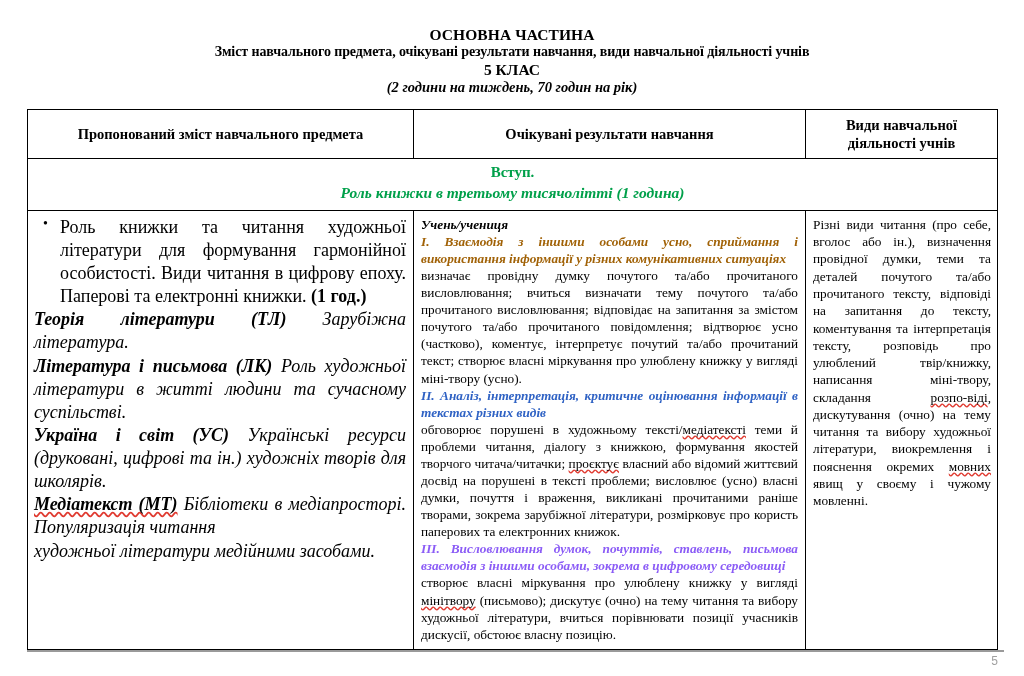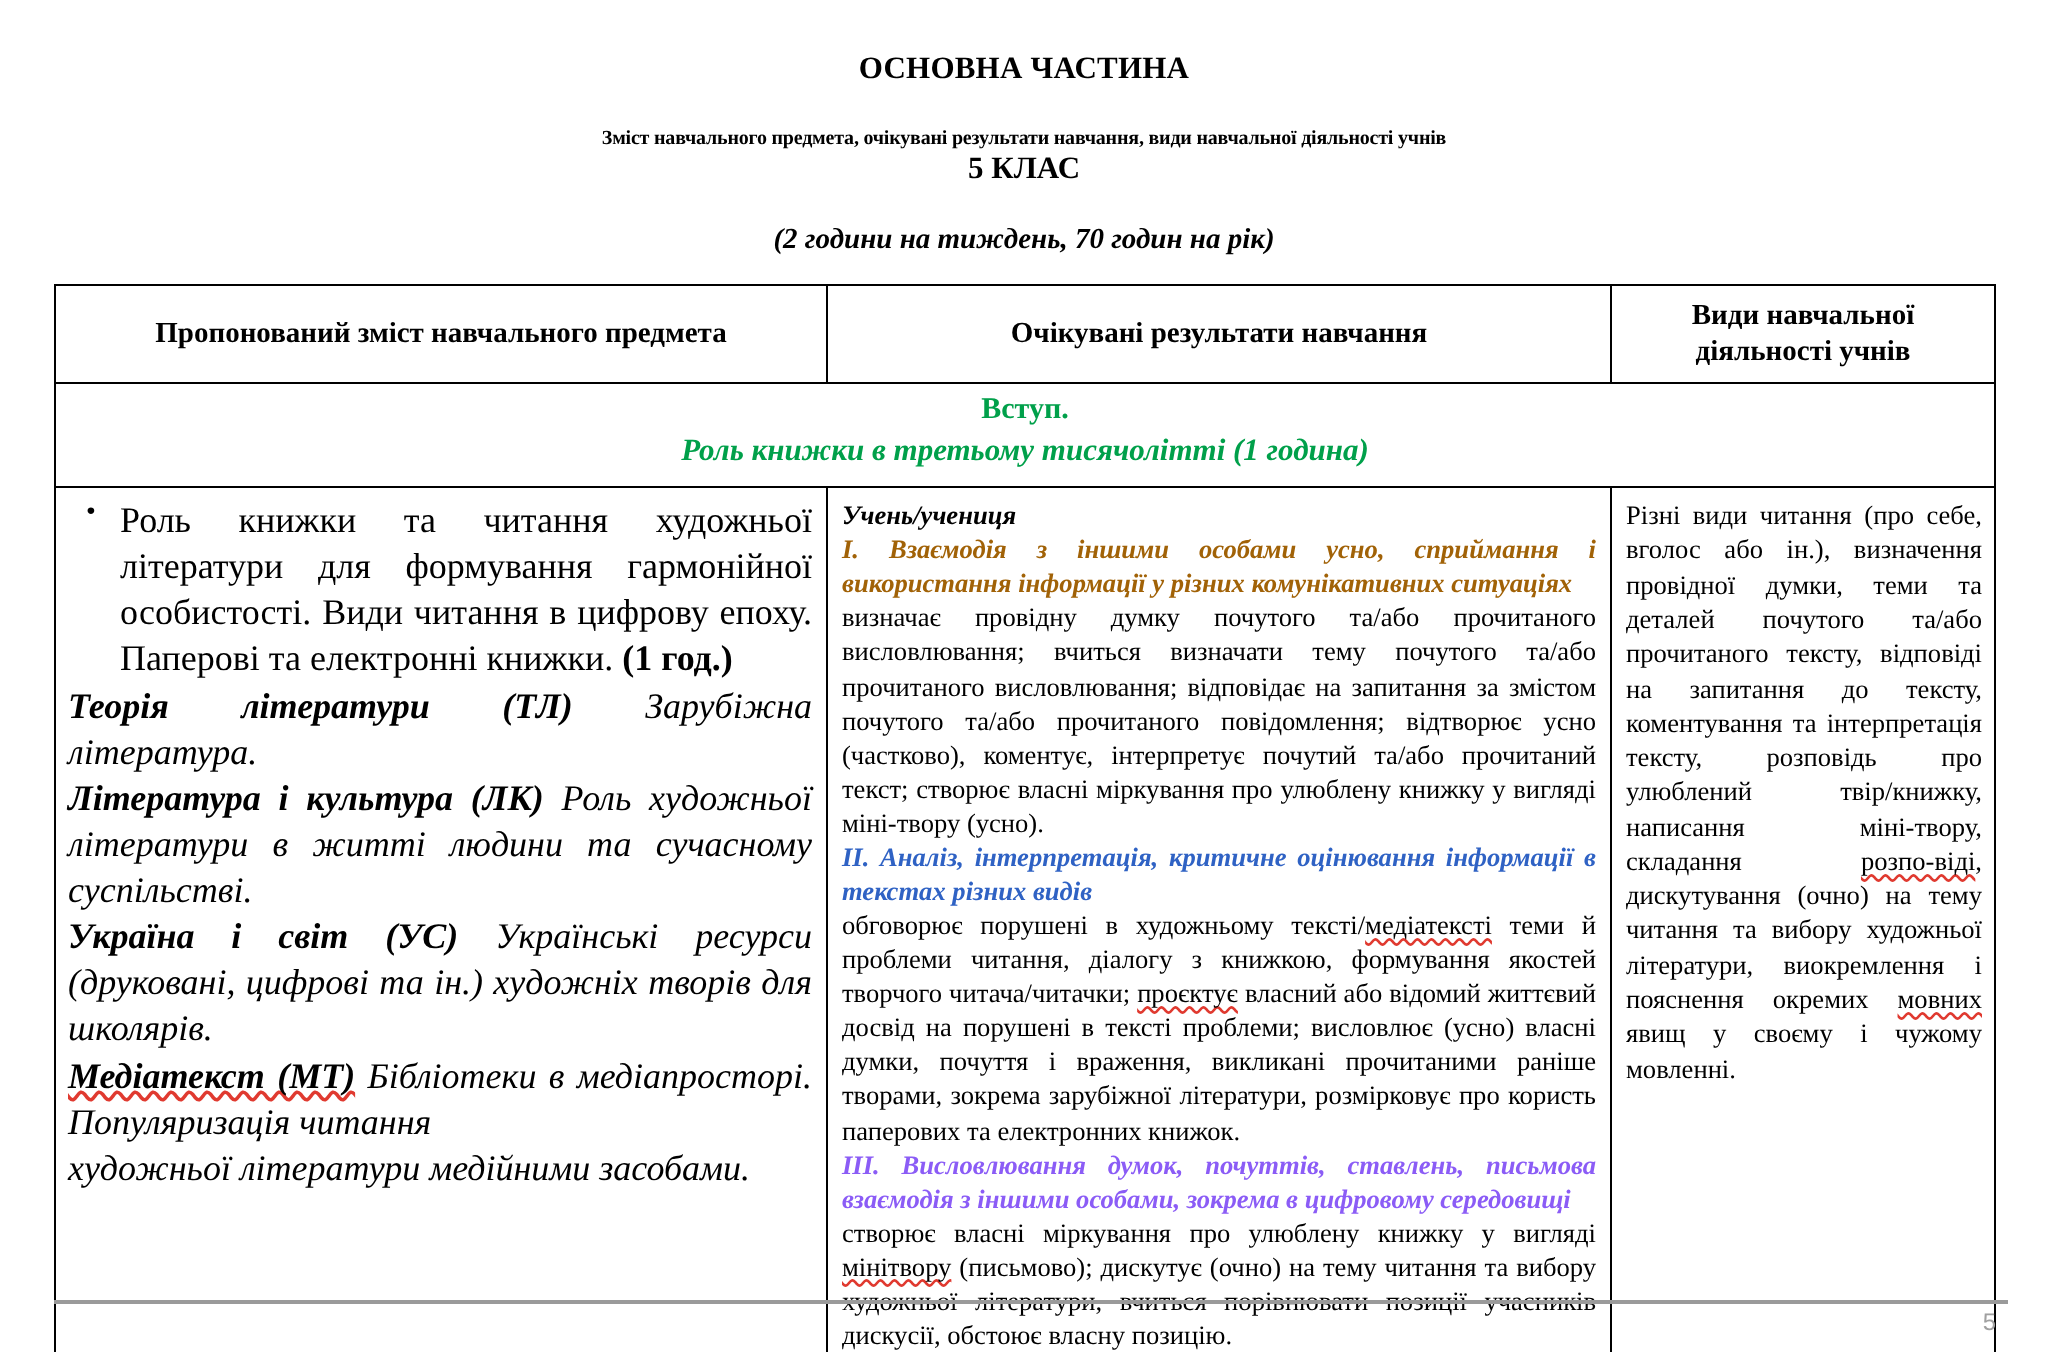--- a/index.html
+++ b/index.html
@@ -30,34 +30,33 @@
   }
   .doc-header .line {
     line-height: 1.18;
   }
   .h-title {
     font-size: 15.5px;
     font-weight: bold;
     letter-spacing: .1px;
   }
   .h-subtitle {
-    font-size: 10px;
+    font-size: 14px;
     font-weight: bold;
     letter-spacing: -.1px;
-    margin-top: 20px;
   }
   .h-grade {
     font-size: 15.5px;
     font-weight: bold;
   }
   .h-hours {
     font-size: 14.5px;
     font-style: italic;
     font-weight: bold;
-    margin-top: 18px;
+    margin-top: 0;
   }
 
   
   .tbl-wrap {
     margin: 13px 27px 0 27px;
   }
   table.curriculum {
     border-collapse: collapse;
     width: 970px;
     table-layout: fixed;
@@ -215,21 +214,21 @@
                 <span class="bold">(1 год.)</span>
               </li>
             </ul>
 
             <div class="term-line just">
               <span class="tag">Теорія літератури (ТЛ)</span>
               <span>Зарубіжна література.</span>
             </div>
 
             <div class="term-line just">
-              <span class="tag">Література і культура (ЛК)</span>
+              <span class="tag">Література і письмова (ЛК)</span>
               <span>Роль художньої літератури в житті людини та сучасному суспільстві.</span>
             </div>
 
             <div class="term-line just">
               <span class="tag">Україна і світ (УС)</span>
               <span>Українські ресурси (друковані, цифрові та ін.) художніх творів для школярів.</span>
             </div>
 
             <div class="term-line just">
               <span class="tag sp">Медіатекст (МТ)</span>

